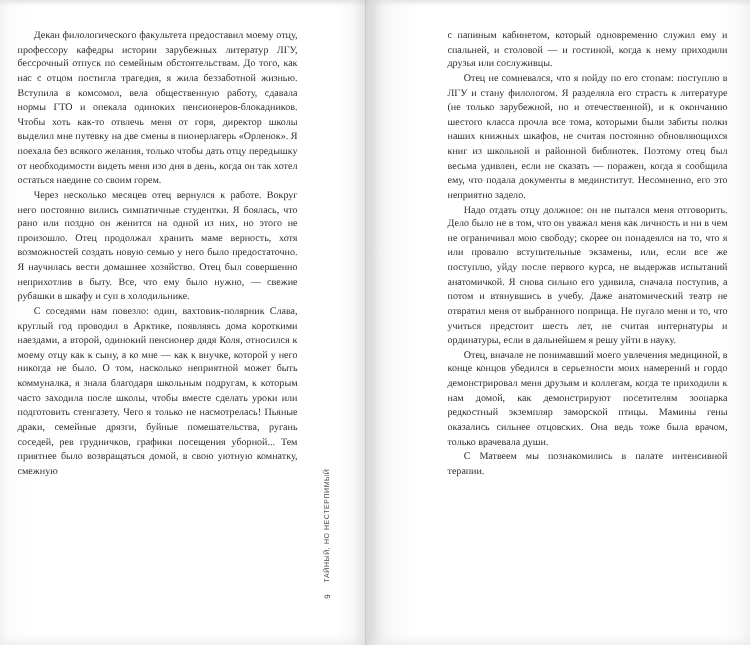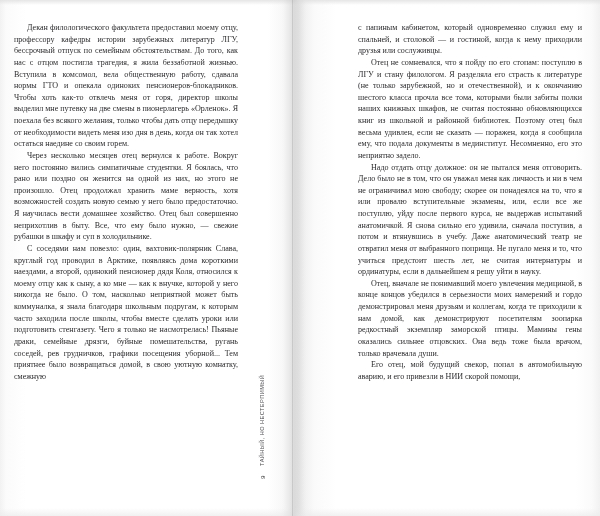--- a/index.html
+++ b/index.html
@@ -153,21 +153,21 @@
     <div class="runhead runhead-left">ТАЙНЫЙ, НО НЕСТЕРПИМЫЙ</div>
     <div class="folio folio-left">9</div>
   </div>
 
   <div class="page page-right">
     <div class="textblock tb-right">
       <p class="cont">с папиным кабинетом, который одновременно служил ему и спальней, и столовой — и гостиной, когда к нему приходили друзья или сослуживцы.</p>
       <p>Отец не сомневался, что я пойду по его стопам: поступлю в ЛГУ и стану филологом. Я разделяла его страсть к литературе (не только зарубежной, но и отечественной), и к окончанию шестого класса прочла все тома, которыми были забиты полки наших книжных шкафов, не считая постоянно обновляющихся книг из школьной и районной библиотек. Поэтому отец был весьма удивлен, если не сказать — поражен, когда я сообщила ему, что подала документы в мединститут. Несомненно, его это неприятно задело.</p>
       <p>Надо отдать отцу должное: он не пытался меня отговорить. Дело было не в том, что он уважал меня как личность и ни в чем не ограничивал мою свободу; скорее он понадеялся на то, что я или провалю вступительные экзамены, или, если все же поступлю, уйду после первого курса, не выдержав испытаний анатомичкой. Я снова сильно его удивила, сначала поступив, а потом и втянувшись в учебу. Даже анатомический театр не отвратил меня от выбранного поприща. Не пугало меня и то, что учиться предстоит шесть лет, не считая интернатуры и ординатуры, если в дальнейшем я решу уйти в науку.</p>
       <p>Отец, вначале не понимавший моего увлечения медициной, в конце концов убедился в серьезности моих намерений и гордо демонстрировал меня друзьям и коллегам, когда те приходили к нам домой, как демонстрируют посетителям зоопарка редкостный экземпляр заморской птицы. Мамины гены оказались сильнее отцовских. Она ведь тоже была врачом, только врачевала души.</p>
-      <p>Его отец, мой будущий свекор, попал в автомобильную аварию, и его привезли в НИИ скорой помощи,</p>
+      <p>С Матвеем мы познакомились в палате интенсивной терапии.</p>
     </div>
 
   </div>
 
   <div class="gutter-shadow"></div>
   <div class="gutter-line"></div>
 
 </div>
 
 </body></html>

